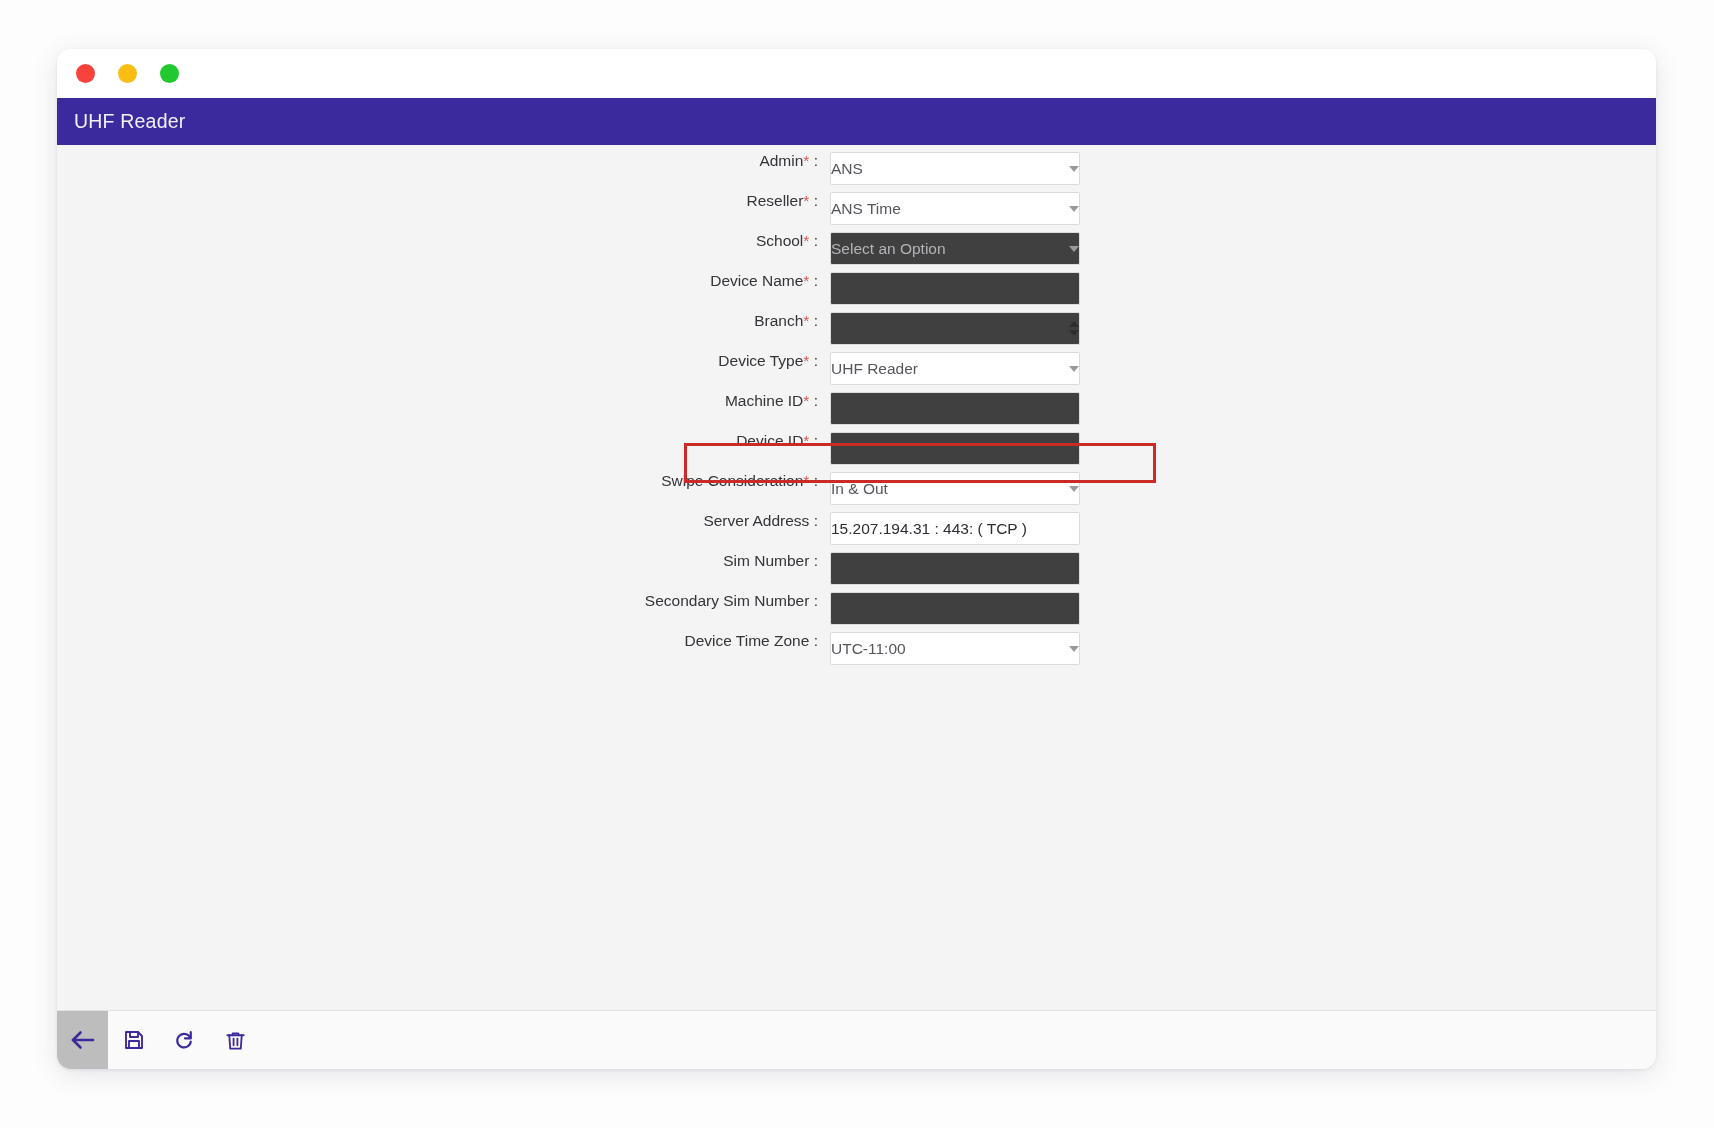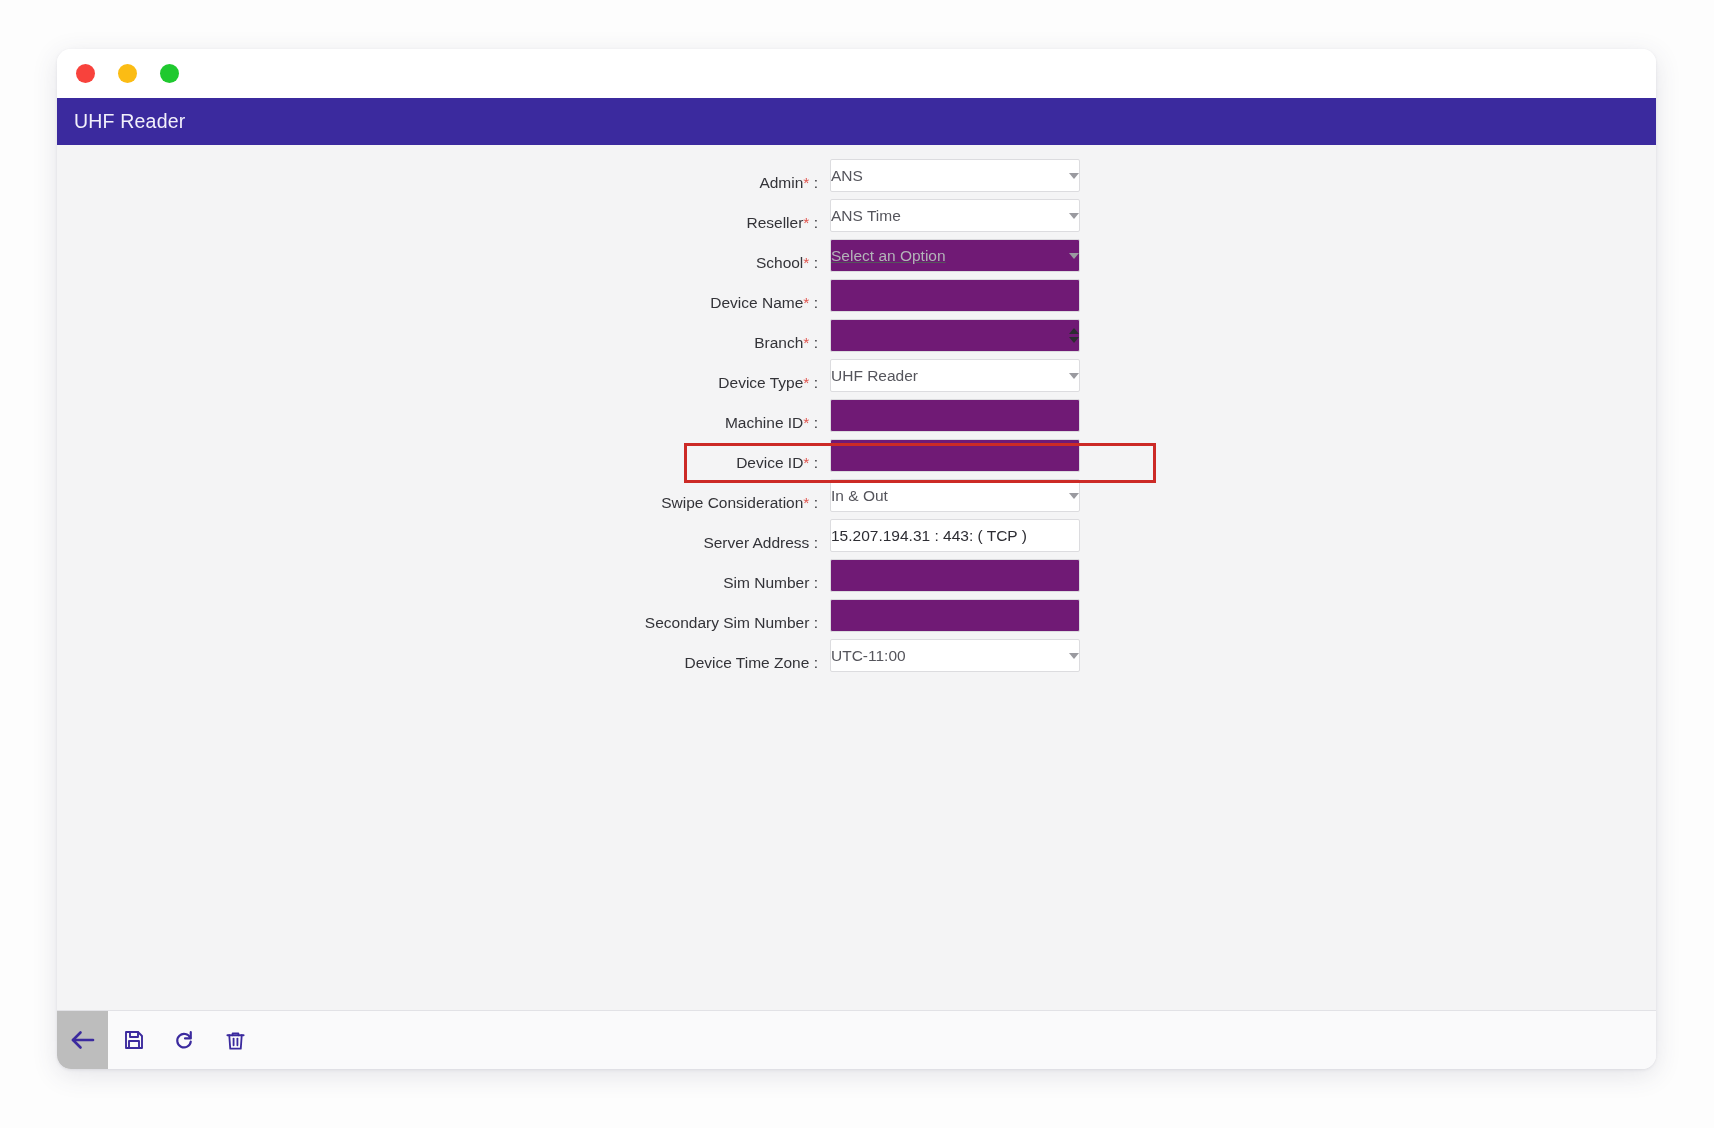--- a/index.html
+++ b/index.html
@@ -72,21 +72,21 @@
     overflow: hidden;
   }
   .form {
     position: absolute;
     left: 0;
     top: 7px;
     width: 100%;
   }
   .row {
     display: flex;
-    align-items: flex-end;
+    align-items: flex-start;
     height: 40px;
     position: relative;
   }
   .label {
     width: 773px;
     text-align: right;
     padding-right: 12px;
     box-sizing: border-box;
     font-size: 15.5px;
     color: #333338;
@@ -101,21 +101,21 @@
     background: #ffffff;
     border: 1px solid #dcdcdf;
     border-radius: 2px;
     display: flex;
     align-items: center;
     padding: 0 0;
     font-size: 15.5px;
     color: #55555c;
     position: relative;
   }
-  .control.empty { background: #701a75; text-decoration: underline; }
+  .control.empty { background: #404040; }
   .control .val { flex: 1 1 auto; white-space: nowrap; overflow: hidden; }
   .control .val.placeholder { color: #b3b3b8; }
   .control .val.filled-dark { color: #2d2d33; }
 
   
   .caret-down {
     width: 0; height: 0;
     border-left: 5px solid transparent;
     border-right: 5px solid transparent;
     border-top: 6px solid #9a9aa0;

